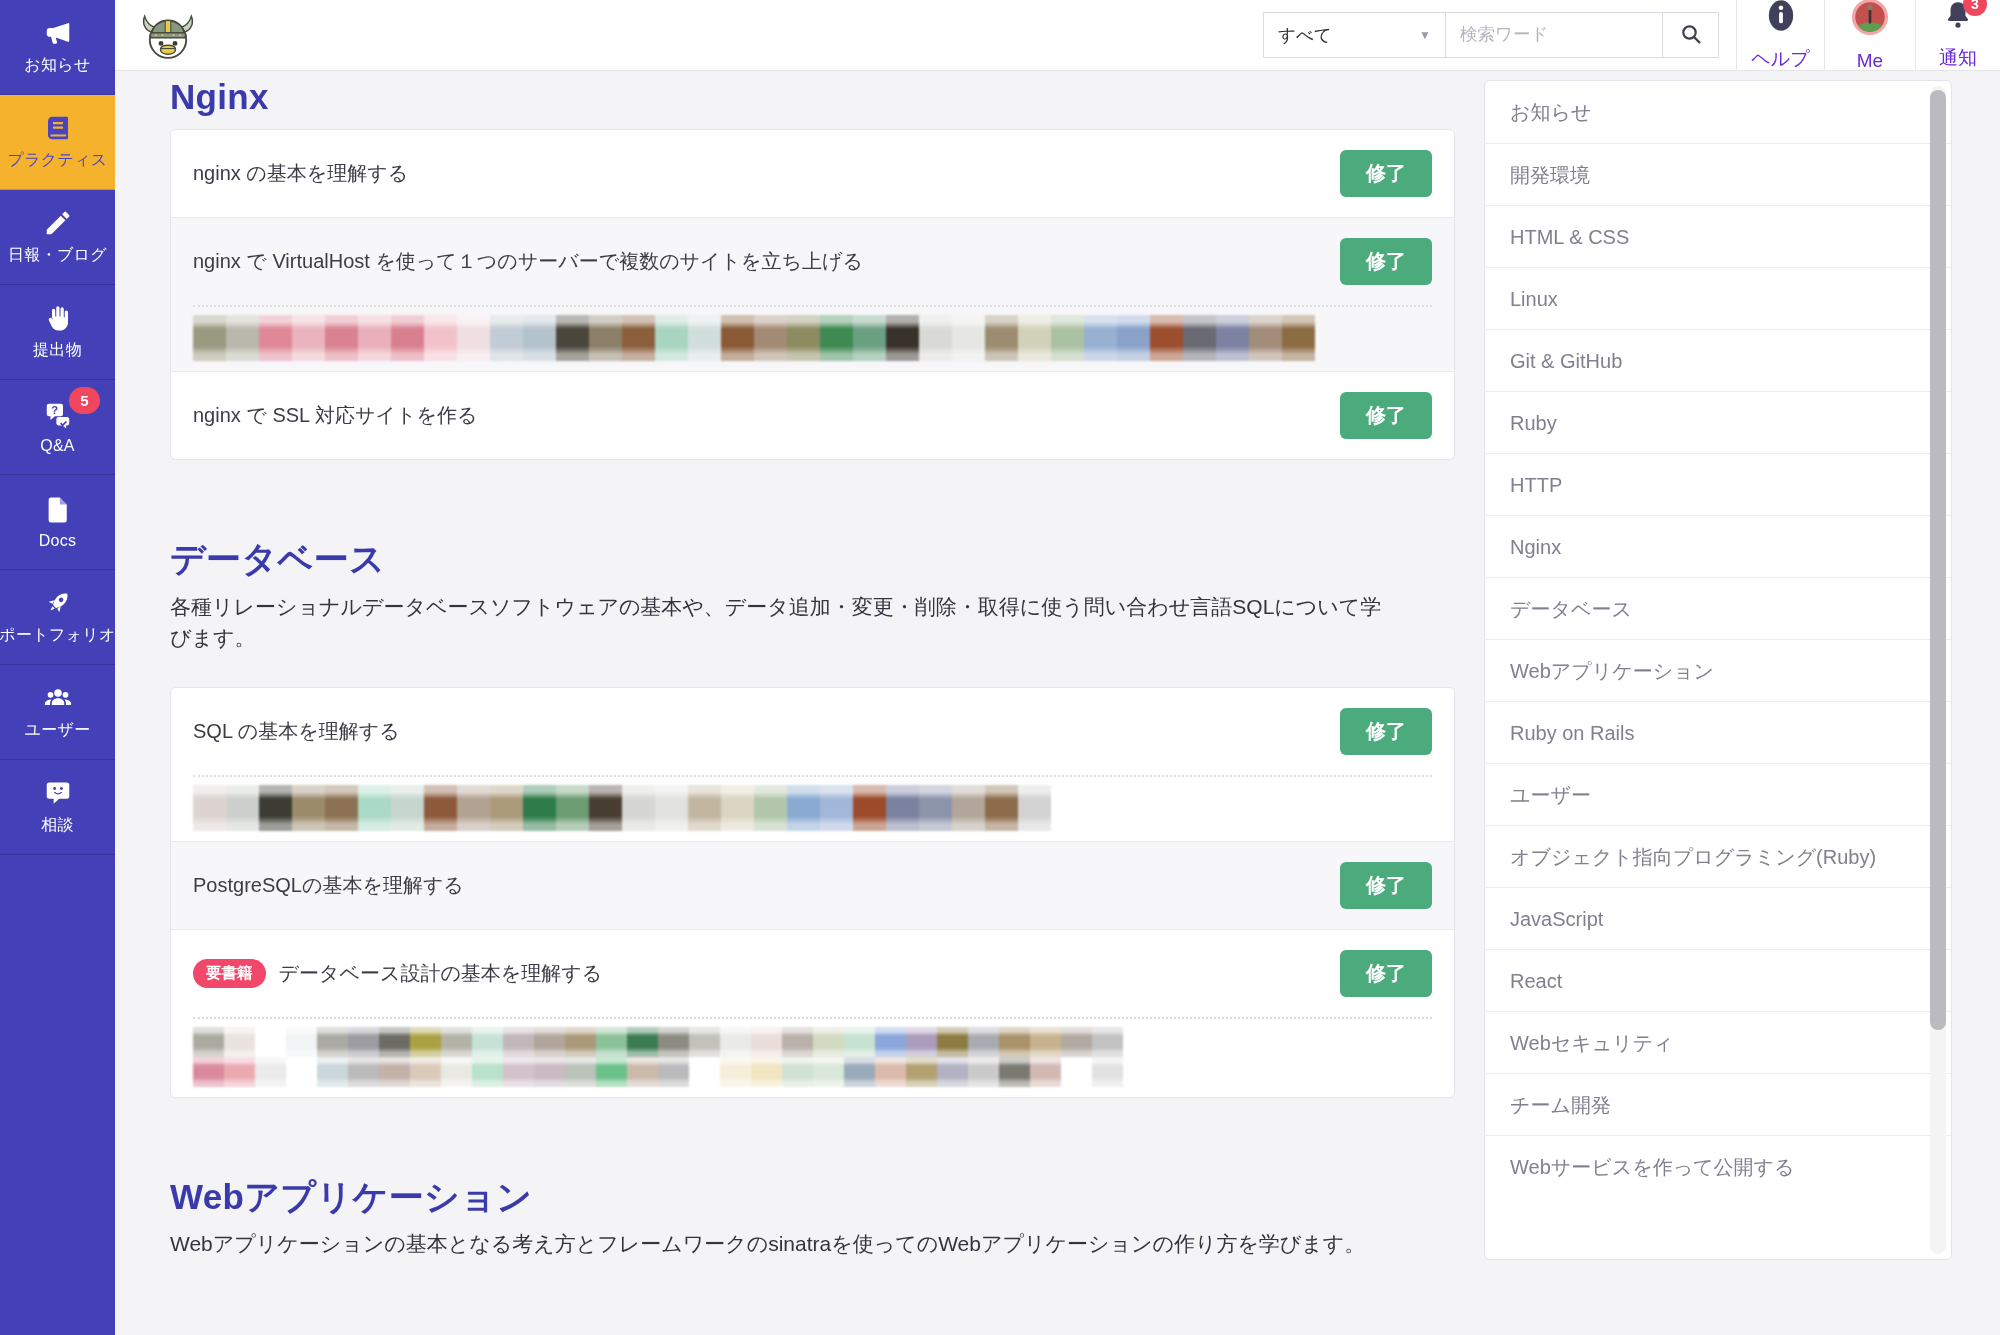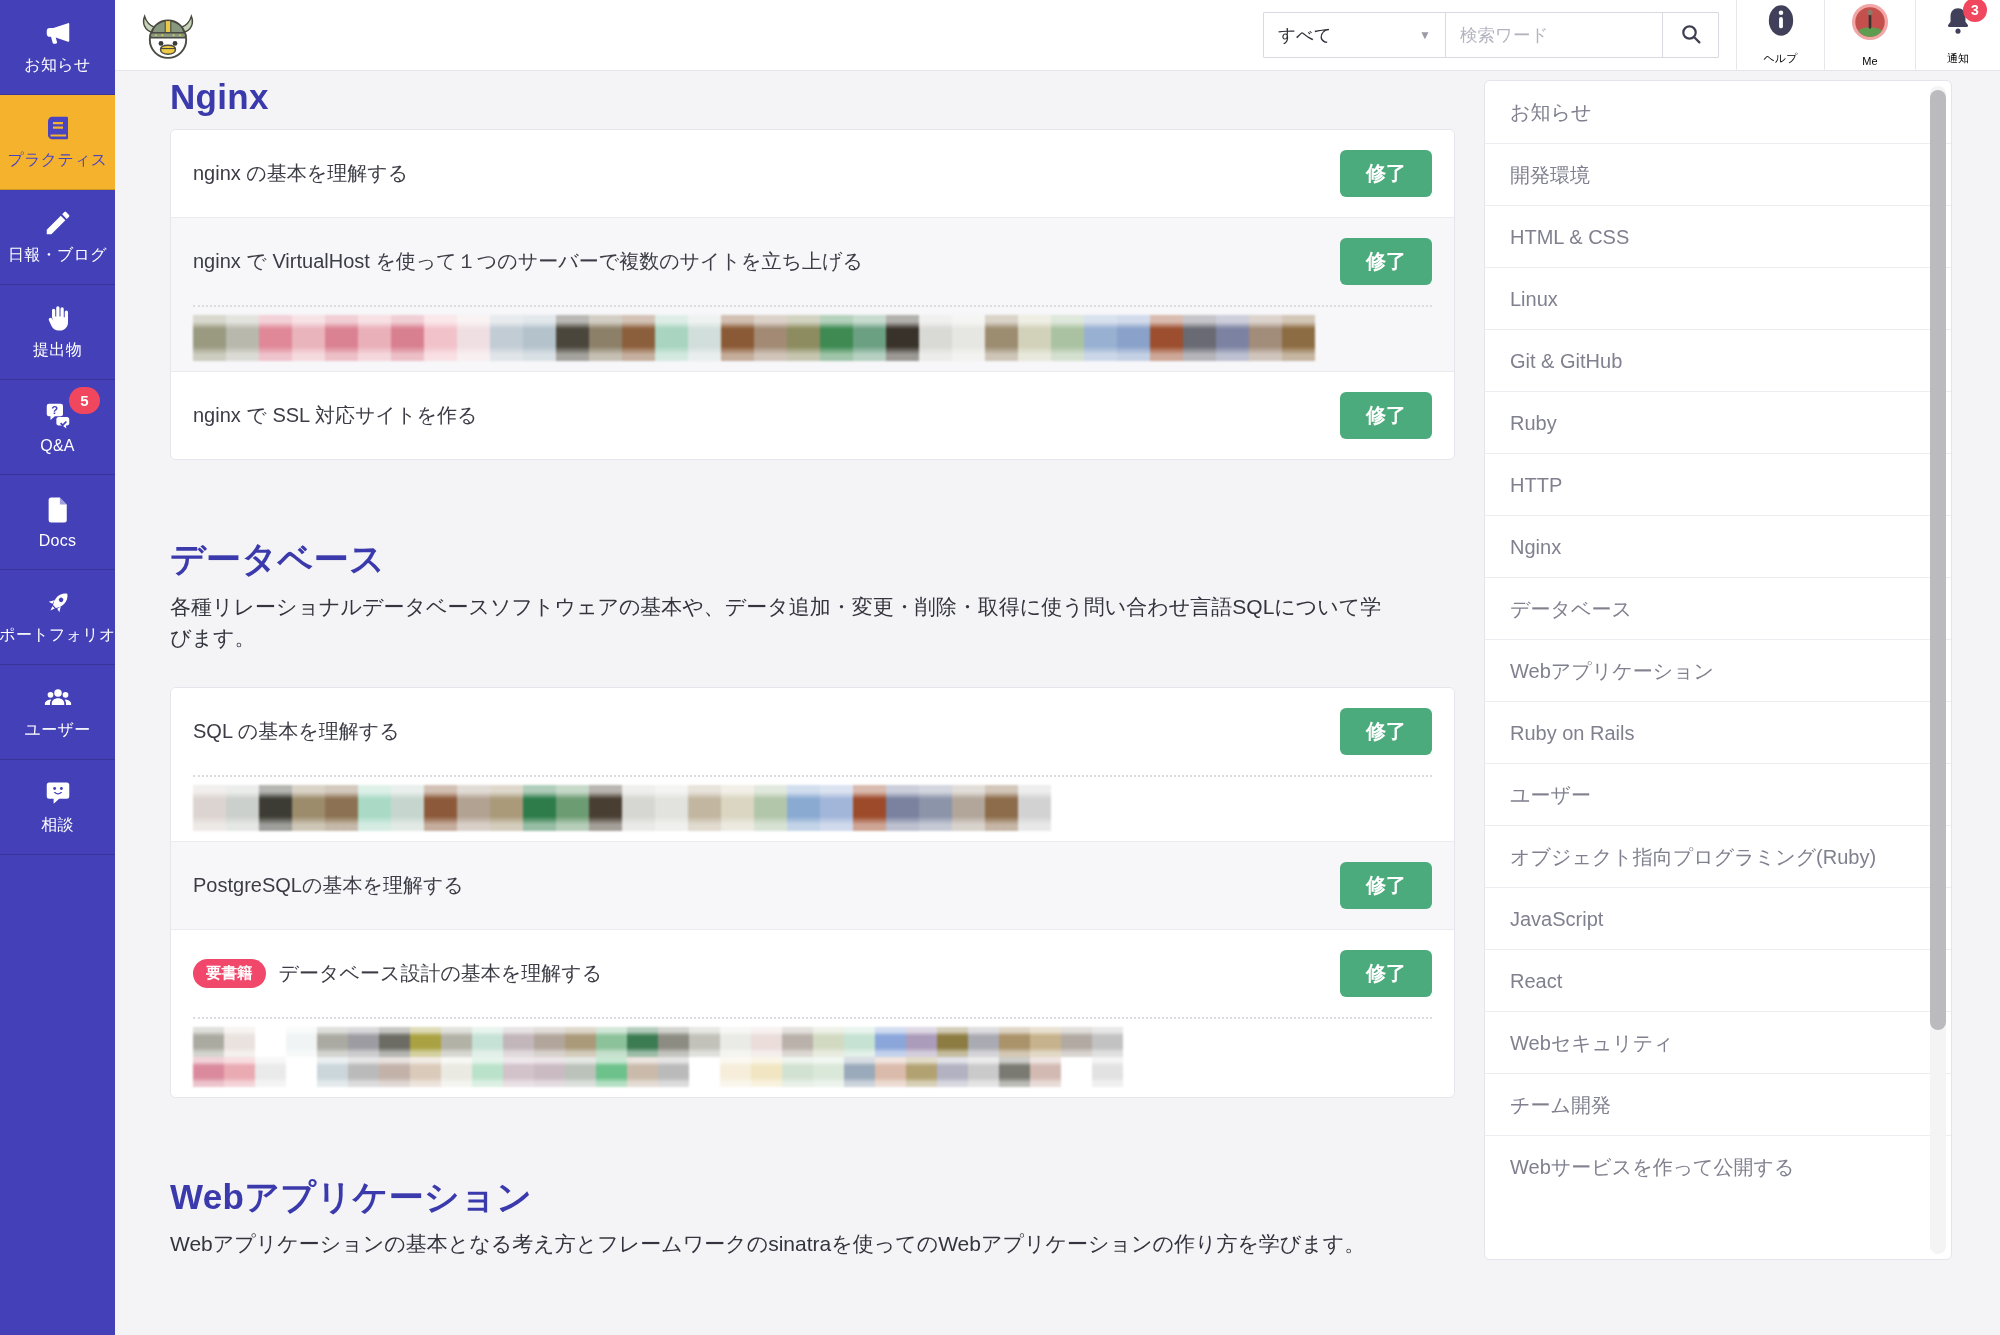--- a/index.html
+++ b/index.html
@@ -50,38 +50,38 @@
     border: 1px solid #d9d9df; border-radius: 1px; margin-right: 17px;
   }
   .sel {
     width: 182px; display: flex; align-items: center; justify-content: space-between;
     padding: 0 14px; border-right: 1px solid #d9d9df; cursor: pointer;
     font-size: 17.5px; color: #2e2e38;
   }
   .sel .chev { color: #9a9aa8; font-size: 12px; }
   .searchgroup input {
     width: 216px; border: none; outline: none; padding: 0 14px;
-    font-size: 17.5px; font-family: Liberation Serif, serif; color: #2e2e38; background: transparent;
+    font-size: 17.5px; font-family: Liberation Mono, monospace; color: #2e2e38; background: transparent;
   }
   .searchgroup input::placeholder { color: #b4b4c0; }
   .sbtn {
     width: 56px; border: none; border-left: 1px solid #d9d9df; background: #fff;
     display: flex; align-items: center; justify-content: center; cursor: pointer;
     border-radius: 0 5px 5px 0;
   }
   .sbtn svg { width: 24px; height: 24px; }
 
   .tsec {
     height: 71px; display: flex; flex-direction: column; align-items: center;
     justify-content: center; gap: 3px; border-left: 1px solid #e6e6eb; cursor: pointer;
   }
   .tsec-help { width: 88px; }
   .tsec-me { width: 91px; }
   .tsec-notif { width: 85px; }
-  .tlabel { font-size: 11px; color: #000000; margin-top: 11px; }
+  .tlabel { font-size: 19px; color: #6d28d9; margin-top: 11px; }
   .ticon { display: block; position: relative; }
   .ticon svg { display: block; }
   .nbadge {
     position: absolute; top: -7px; right: -13px; min-width: 24px; height: 24px;
     background: #f0475f; color: #fff; border-radius: 12px; font-style: normal;
     font-size: 14px; font-weight: bold; line-height: 24px; text-align: center; padding: 0 6px;
   }
 
   
   .content {

